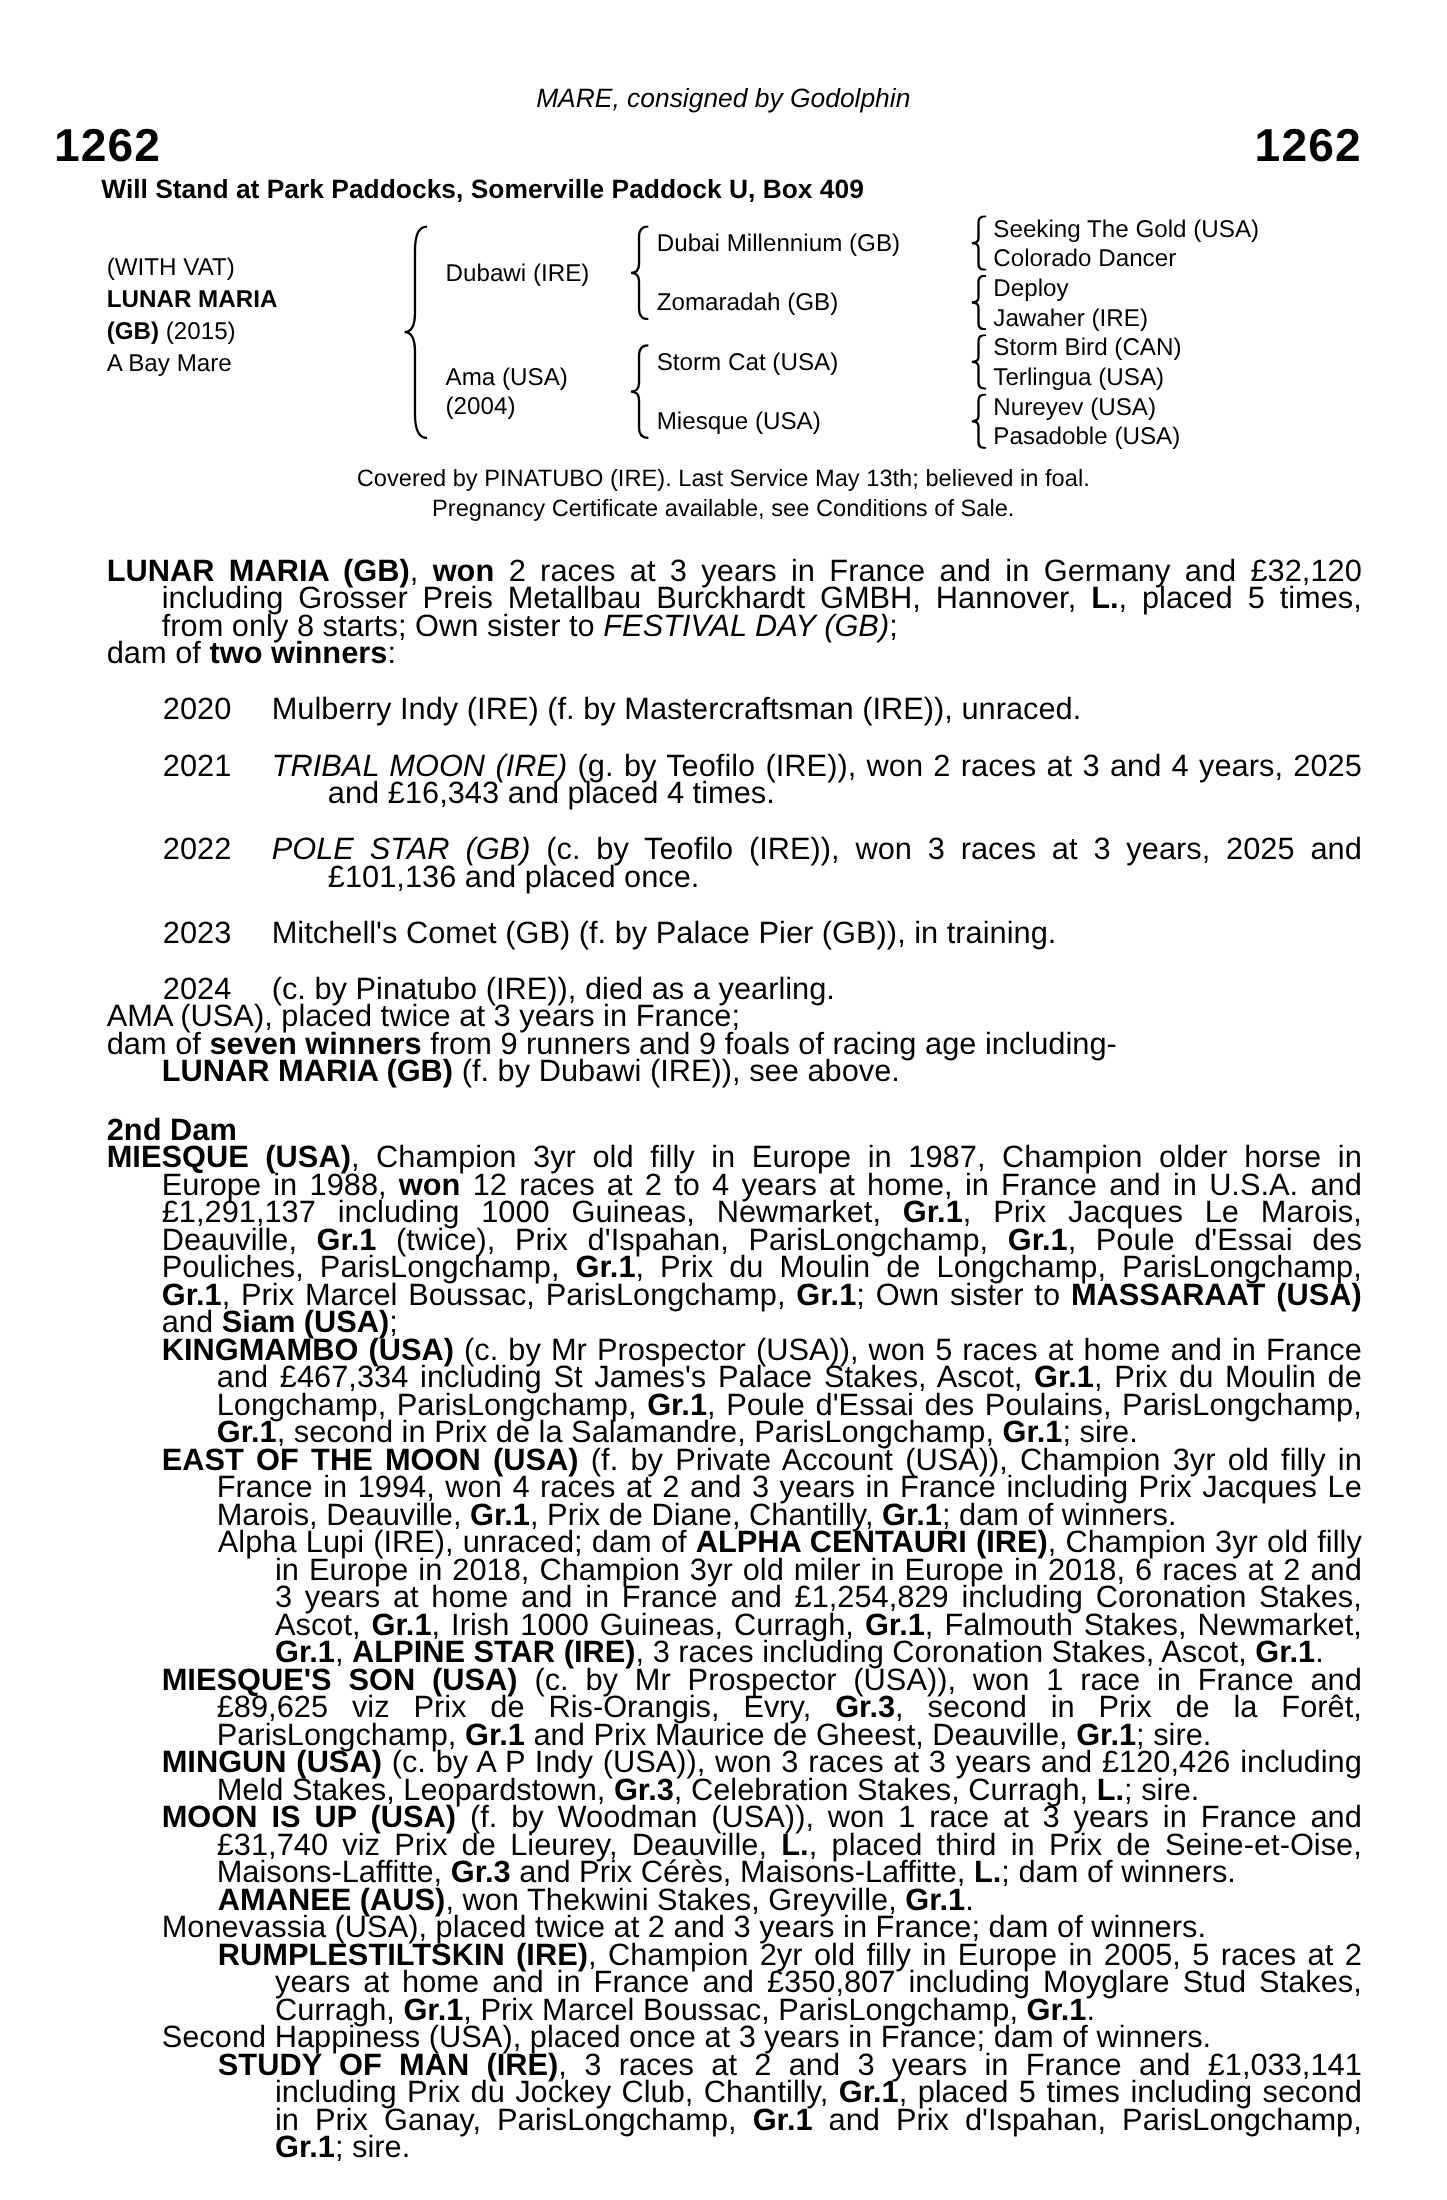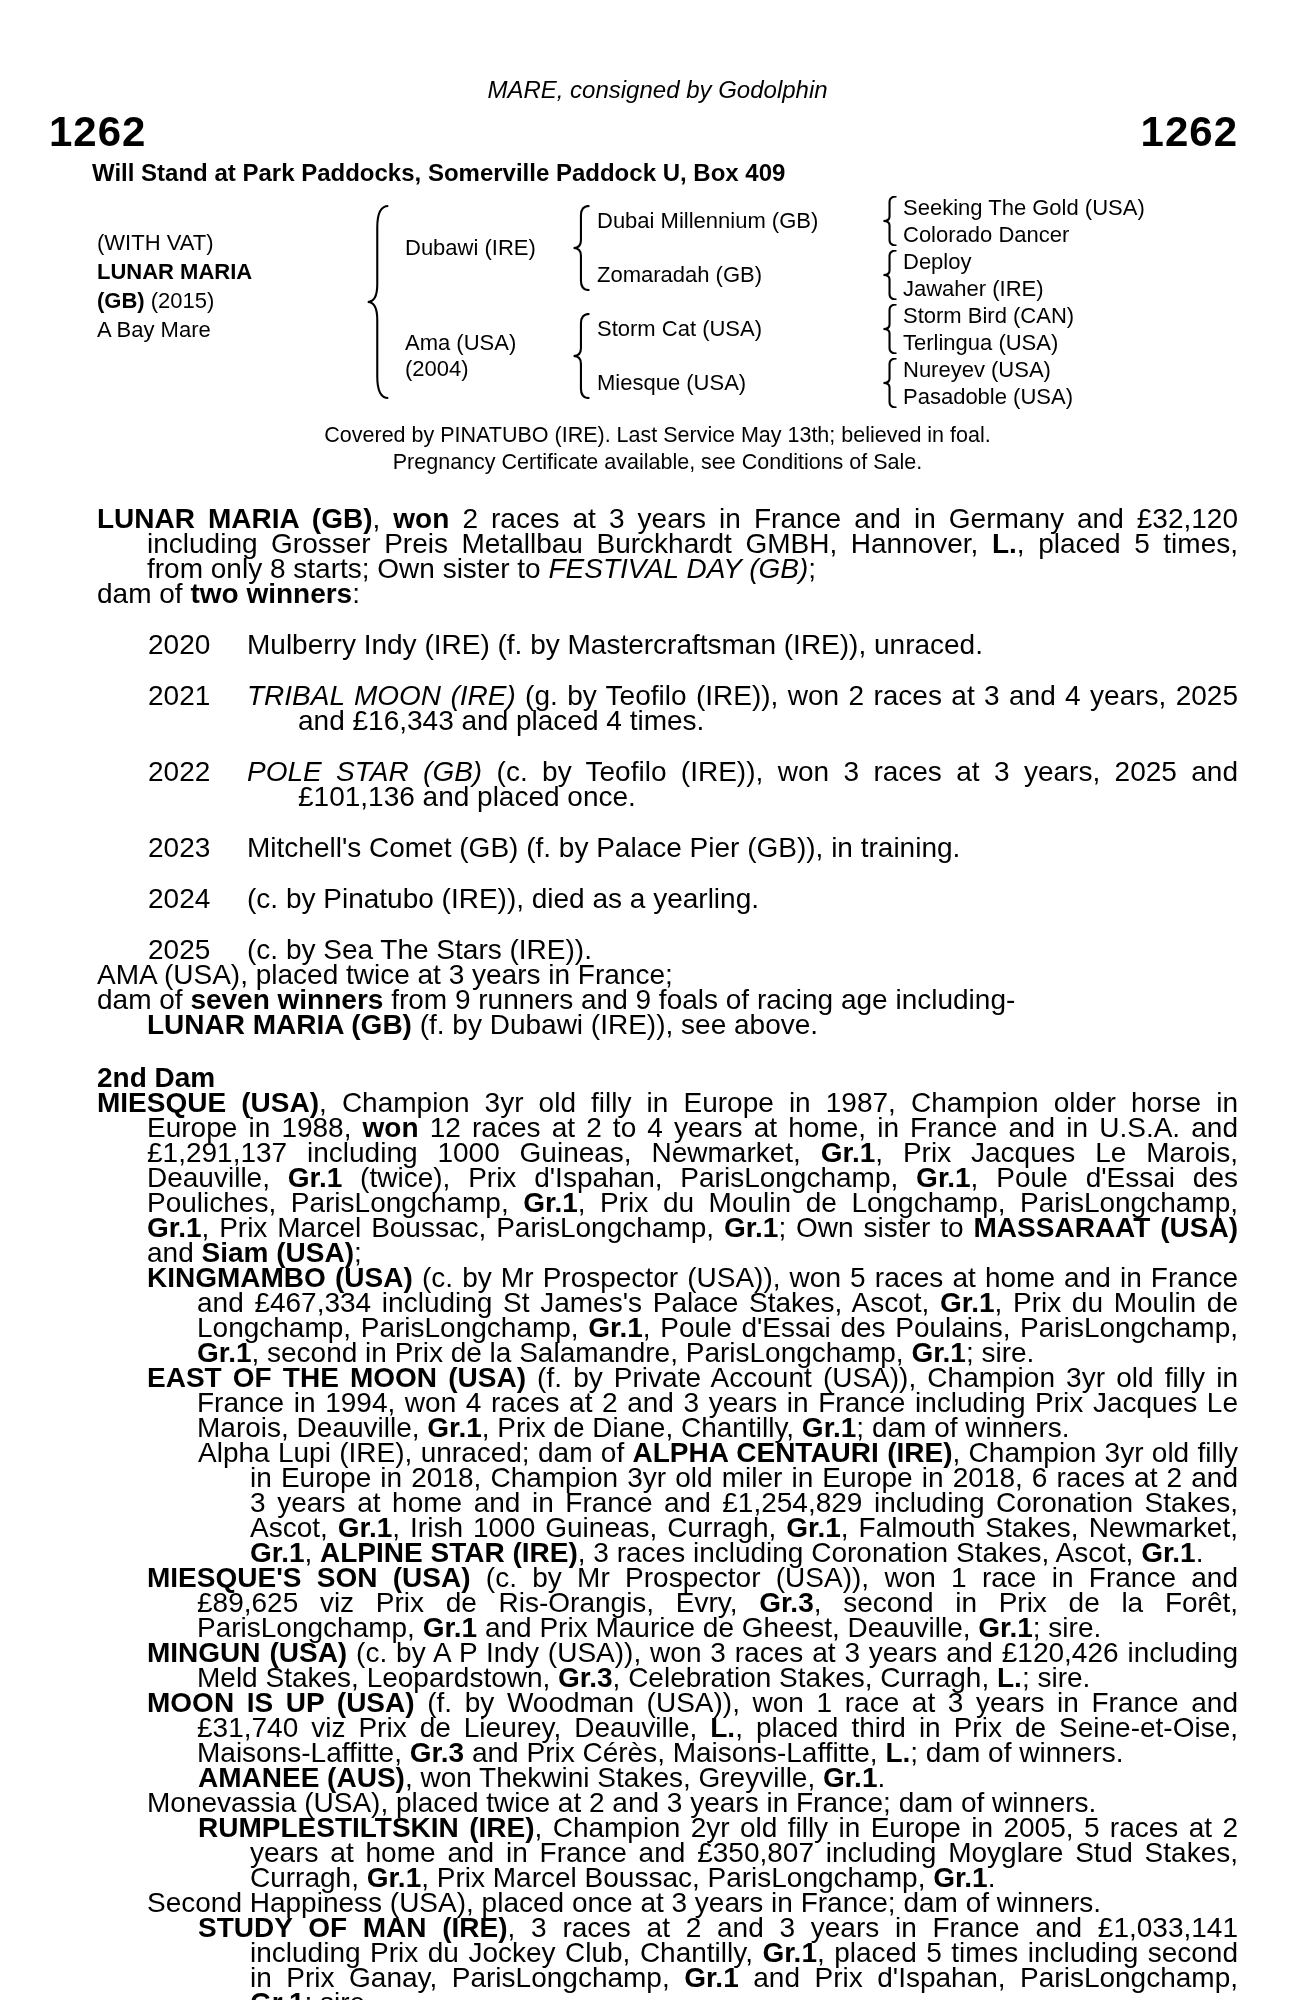--- a/index.html
+++ b/index.html
@@ -157,21 +157,20 @@
 
   <div class="p p0"><span class="b">LUNAR MARIA (GB)</span><span>, </span><span class="b">won</span><span> 2 races at 3 years in France and in Germany and £32,120 including Grosser Preis Metallbau Burckhardt GMBH, Hannover, </span><span class="b">L.</span><span>, placed 5 times, from only 8 starts; Own sister to </span><span class="i">FESTIVAL DAY (GB)</span><span>;</span></div>
   <div class="p p0"><span>dam of </span><span class="b">two winners</span><span>:</span></div>
 
   <div>
     <div class="yr"><span class="yr-num">2020</span><span><span>Mulberry Indy (IRE) (f. by Mastercraftsman (IRE)), unraced.</span></span></div>
     <div class="yr"><span class="yr-num">2021</span><span><span class="i">TRIBAL MOON (IRE)</span><span> (g. by Teofilo (IRE)), won 2 races at 3 and 4 years, 2025 and £16,343 and placed 4 times.</span></span></div>
     <div class="yr"><span class="yr-num">2022</span><span><span class="i">POLE STAR (GB)</span><span> (c. by Teofilo (IRE)), won 3 races at 3 years, 2025 and £101,136 and placed once.</span></span></div>
     <div class="yr"><span class="yr-num">2023</span><span><span>Mitchell's Comet (GB) (f. by Palace Pier (GB)), in training.</span></span></div>
     <div class="yr"><span class="yr-num">2024</span><span><span>(c. by Pinatubo (IRE)), died as a yearling.</span></span></div>
-    <div class="yr"><span class="yr-num">2025</span><span><span>(c. by Sea The Stars (IRE)).</span></span></div>
   </div>
 
   <div class="p p0"><span>AMA (USA), placed twice at 3 years in France;</span></div>
   <div class="p p0"><span>dam of </span><span class="b">seven winners</span><span> from 9 runners and 9 foals of racing age including-</span></div>
   <div class="p p1"><span class="b">LUNAR MARIA (GB)</span><span> (f. by Dubawi (IRE)), see above.</span></div>
 
   <div class="dam-head">2nd Dam</div>
   <div class="p p0"><span class="b">MIESQUE (USA)</span><span>, Champion 3yr old filly in Europe in 1987, Champion older horse in Europe in 1988, </span><span class="b">won</span><span> 12 races at 2 to 4 years at home, in France and in U.S.A. and £1,291,137 including 1000 Guineas, Newmarket, </span><span class="b">Gr.1</span><span>, Prix Jacques Le Marois, Deauville, </span><span class="b">Gr.1</span><span> (twice), Prix d'Ispahan, ParisLongchamp, </span><span class="b">Gr.1</span><span>, Poule d'Essai des Pouliches, ParisLongchamp, </span><span class="b">Gr.1</span><span>, Prix du Moulin de Longchamp, ParisLongchamp, </span><span class="b">Gr.1</span><span>, Prix Marcel Boussac, ParisLongchamp, </span><span class="b">Gr.1</span><span>; Own sister to </span><span class="b">MASSARAAT (USA)</span><span> and </span><span class="b">Siam (USA)</span><span>;</span></div>
   <div class="p p1"><span class="b">KINGMAMBO (USA)</span><span> (c. by Mr Prospector (USA)), won 5 races at home and in France and £467,334 including St James's Palace Stakes, Ascot, </span><span class="b">Gr.1</span><span>, Prix du Moulin de Longchamp, ParisLongchamp, </span><span class="b">Gr.1</span><span>, Poule d'Essai des Poulains, ParisLongchamp, </span><span class="b">Gr.1</span><span>, second in Prix de la Salamandre, ParisLongchamp, </span><span class="b">Gr.1</span><span>; sire.</span></div>
   <div class="p p1"><span class="b">EAST OF THE MOON (USA)</span><span> (f. by Private Account (USA)), Champion 3yr old filly in France in 1994, won 4 races at 2 and 3 years in France including Prix Jacques Le Marois, Deauville, </span><span class="b">Gr.1</span><span>, Prix de Diane, Chantilly, </span><span class="b">Gr.1</span><span>; dam of winners.</span></div>

